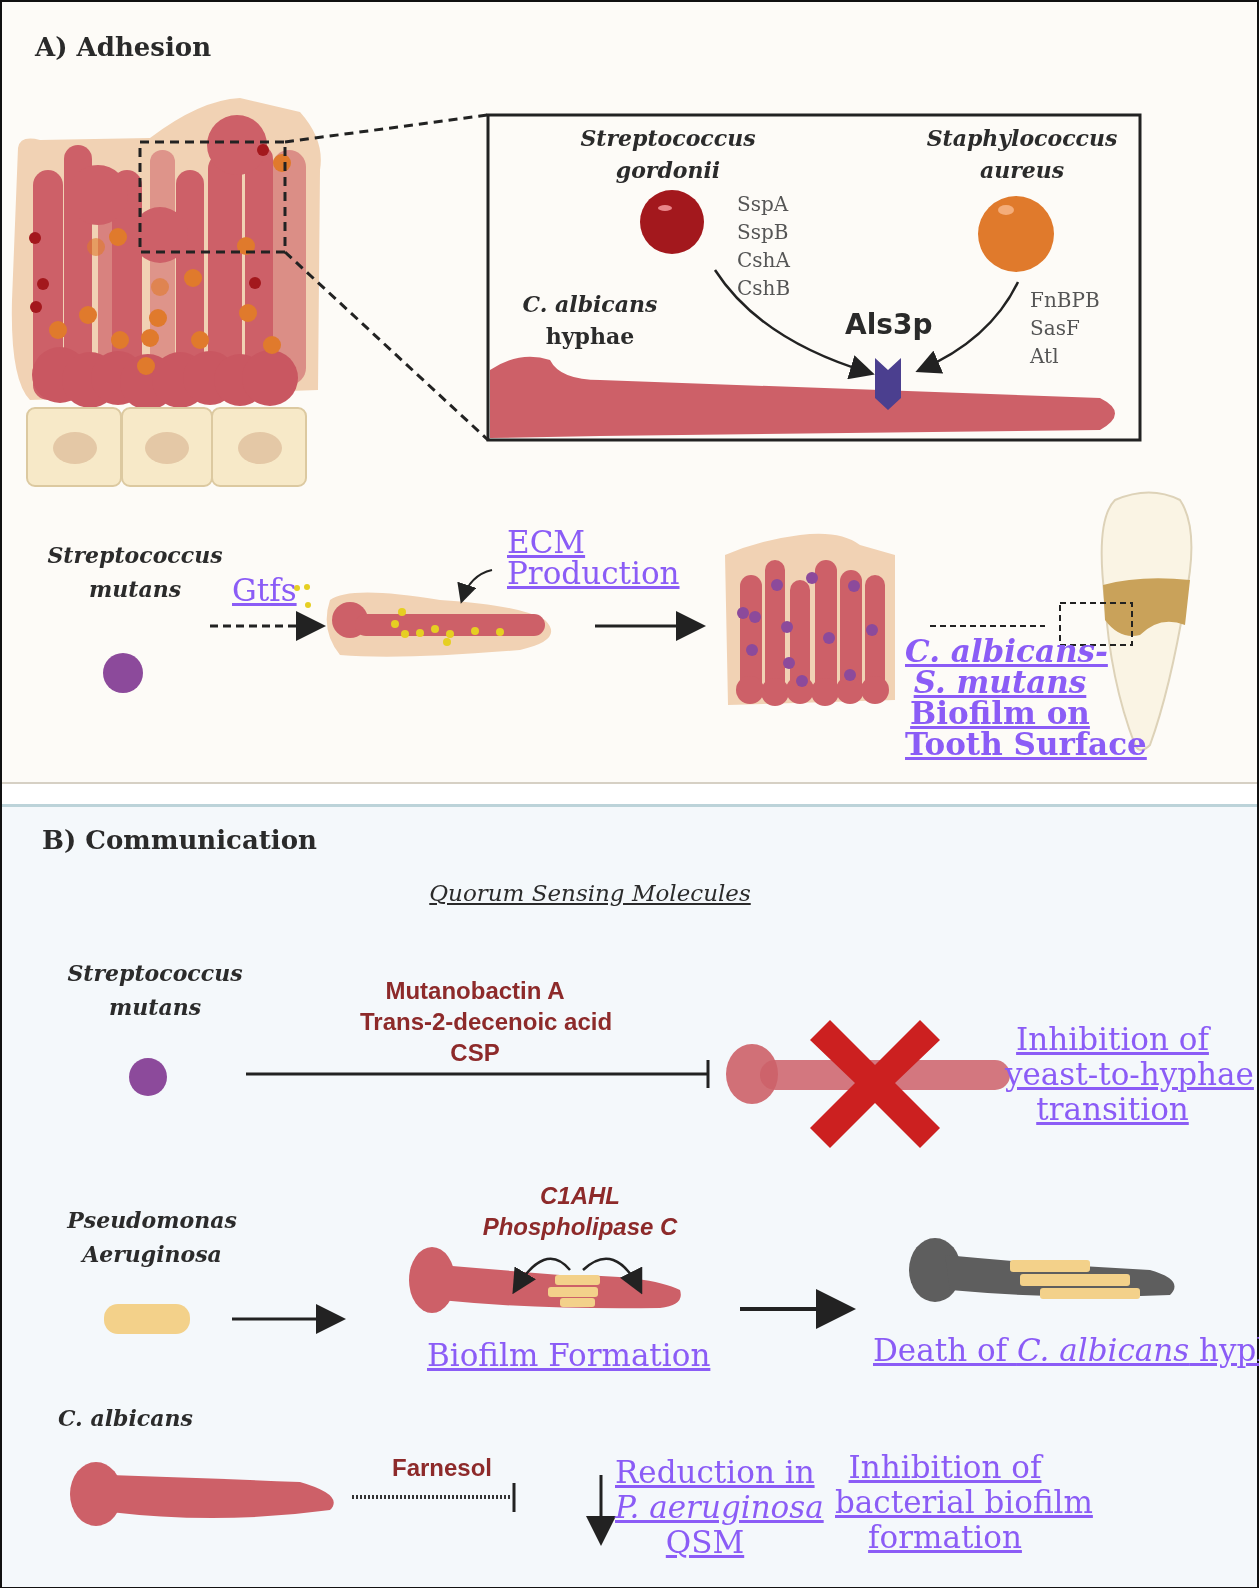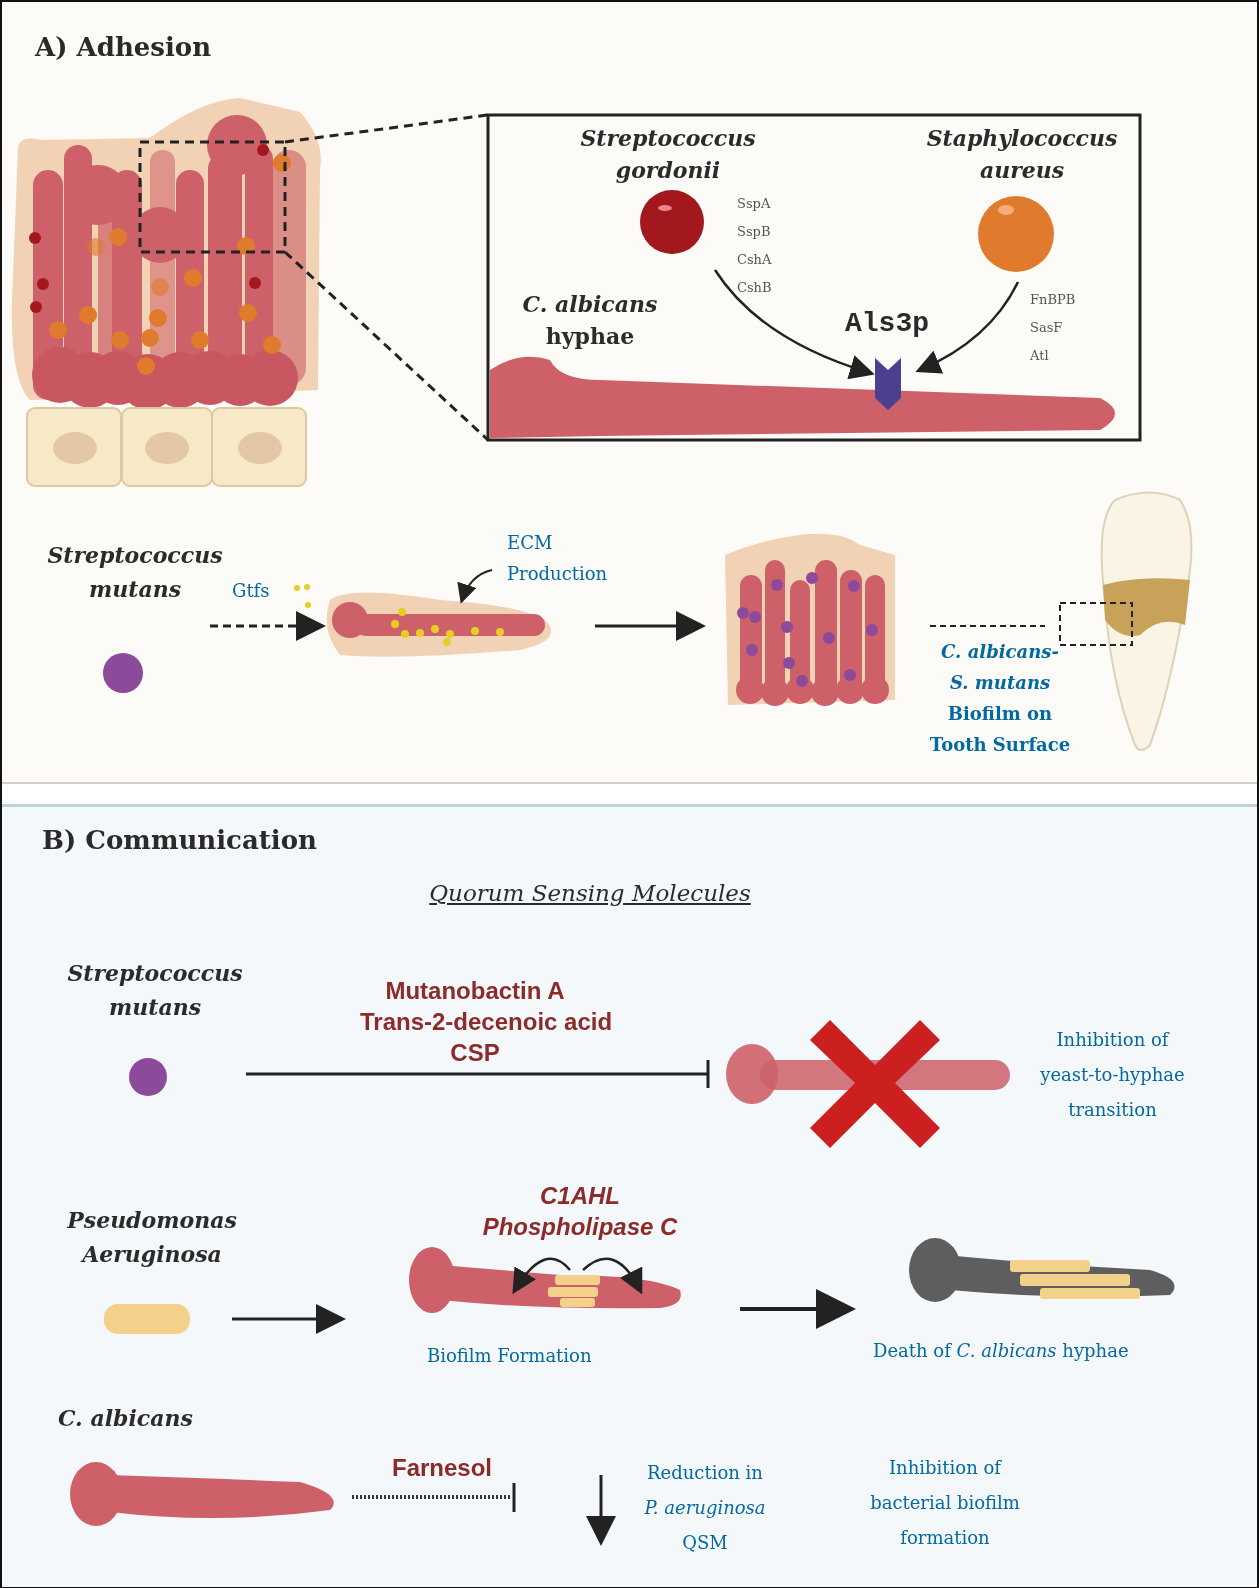--- a/index.html
+++ b/index.html
@@ -5,22 +5,22 @@
   html,body{margin:0;padding:0;}
   body{width:1259px;height:1588px;background:#fff;position:relative;overflow:hidden;font-family:"DejaVu Serif",serif;}
   .frame{position:absolute;left:0;top:0;width:1255px;height:1584px;border:2px solid #111;}
   .panelA{position:absolute;left:2px;top:2px;width:1255px;height:780px;background:#fdfbf7;}
   .panelB{position:absolute;left:2px;top:804px;width:1255px;height:780px;background:#f4f8fb;border-top:3px solid #bcd3d9;}
   .divider{position:absolute;left:2px;top:782px;width:1255px;height:22px;background:#fff;border-top:2px solid #d6d0c4;}
   svg{position:absolute;left:0;top:0;}
   .t{position:absolute;color:#2b2b2b;white-space:nowrap;}
   .title{font-family:"DejaVu Serif",serif;font-size:26px;font-weight:bold;color:#2a2a2a;}
   .sp{font-family:"DejaVu Serif",serif;font-style:italic;font-weight:bold;font-size:22px;text-align:center;color:#2b2b2b;}
-  .gene{font-family:"DejaVu Serif",serif;font-size:13px;color:#555;line-height:28px;}
-  .lbl{font-family:"DejaVu Serif",serif;font-size:18px;color:#0369a1;text-align:center;line-height:31px;}
+  .gene{font-family:"DejaVu Serif",serif;font-size:20px;color:#555;line-height:28px;}
+  .lbl{font-family:"DejaVu Serif",serif;font-size:31px;color:#8b5cf6;text-align:center;line-height:31px;text-decoration:underline;}
   .red{font-family:"Liberation Sans",sans-serif;font-size:24px;font-weight:bold;color:#8d2a2a;text-align:center;line-height:31px;}
   .big{font-family:"DejaVu Sans",sans-serif;font-size:28px;font-weight:bold;color:#2a2a2a;}
 </style>
 </head>
 <body>
 
 <div class="frame"></div>
 <div class="panelA"></div>
 <div class="divider"></div>
 <div class="panelB"></div>
@@ -223,21 +223,21 @@
   </div>
 <div class="t gene" style="left:1030px;top:286px;">
     <div>FnBPB</div>
     <div>SasF</div>
     <div>Atl</div>
   </div>
 <div class="t sp" style="left:520px;top:288px;width:140px;line-height:32px;">
     <div>C. albicans</div>
     <div style="font-style:normal;">hyphae</div>
   </div>
-<div class="t big" style="left:845px;top:308px;font-family:Liberation Mono, monospace;">Als3p</div>
+<div class="t big" style="left:845px;top:308px;">Als3p</div>
 
 <div class="t sp" style="left:35px;top:538px;width:200px;line-height:34px;">
     <div>Streptococcus</div>
     <div>mutans</div>
   </div>
 <div class="t lbl" style="left:232px;top:575px;">Gtfs</div>
 <div class="t lbl" style="left:507px;top:527px;text-align:left;">
     <div>ECM</div>
     <div>Production</div>
   </div>

